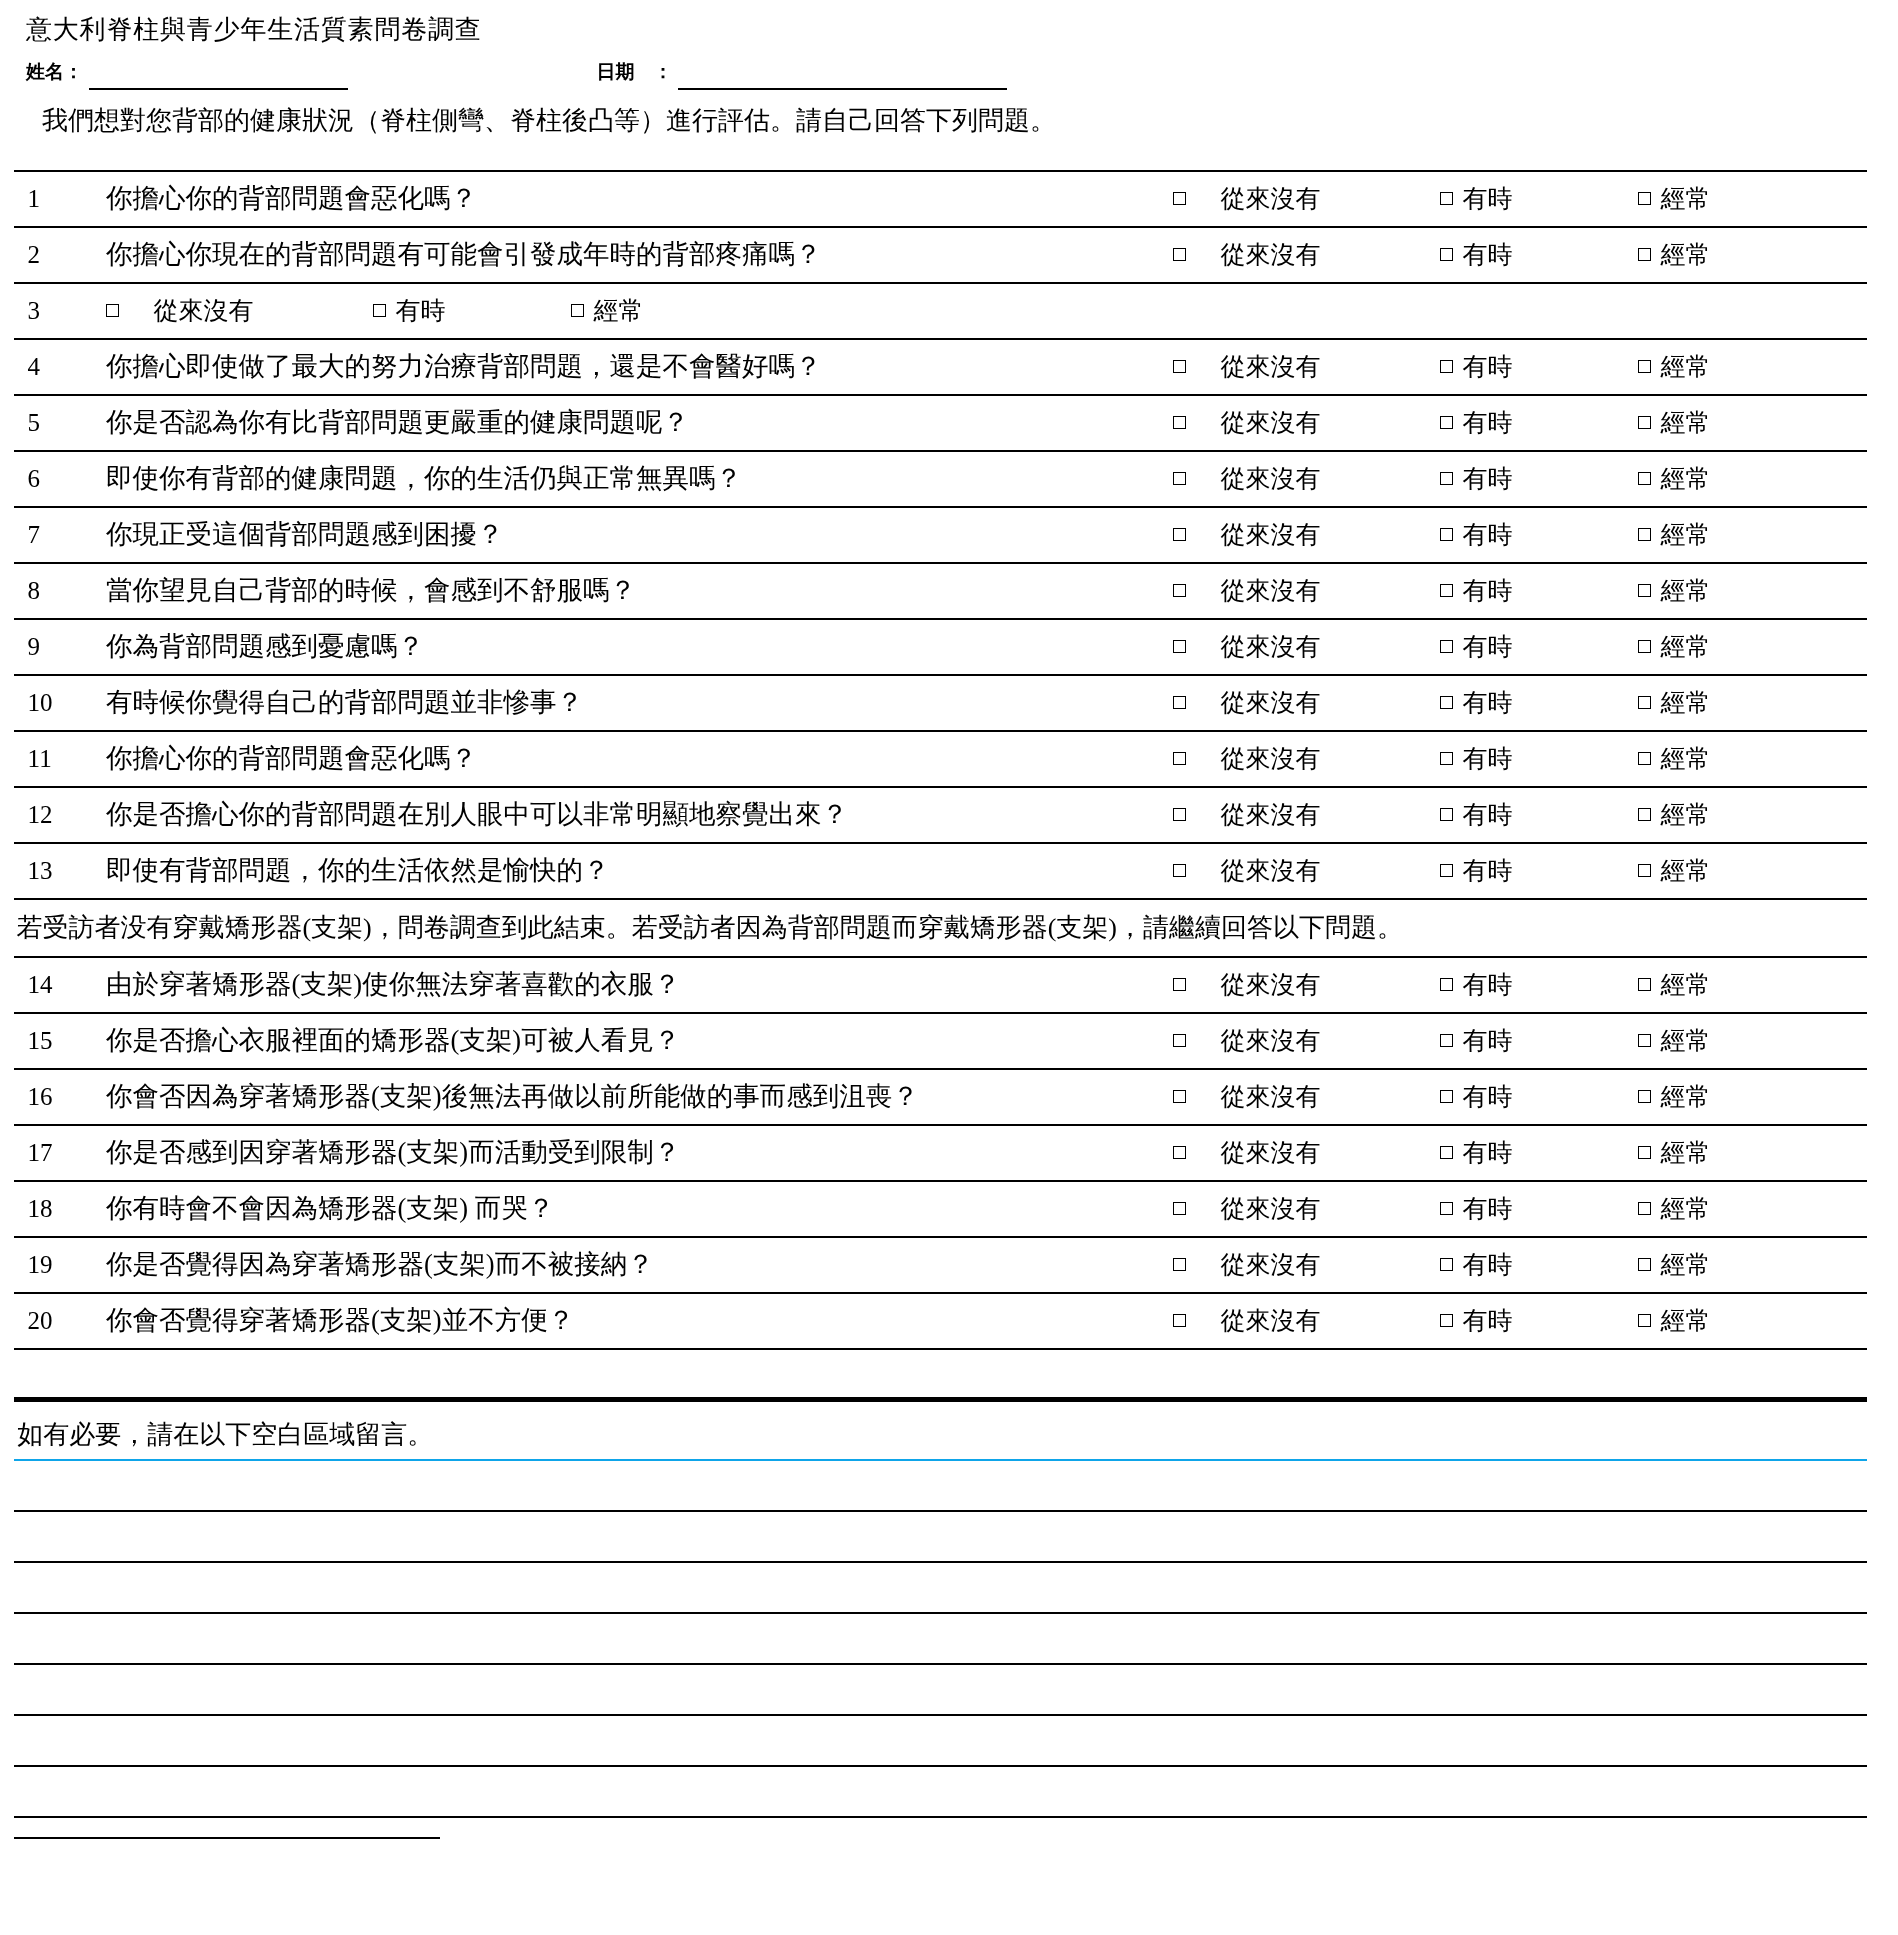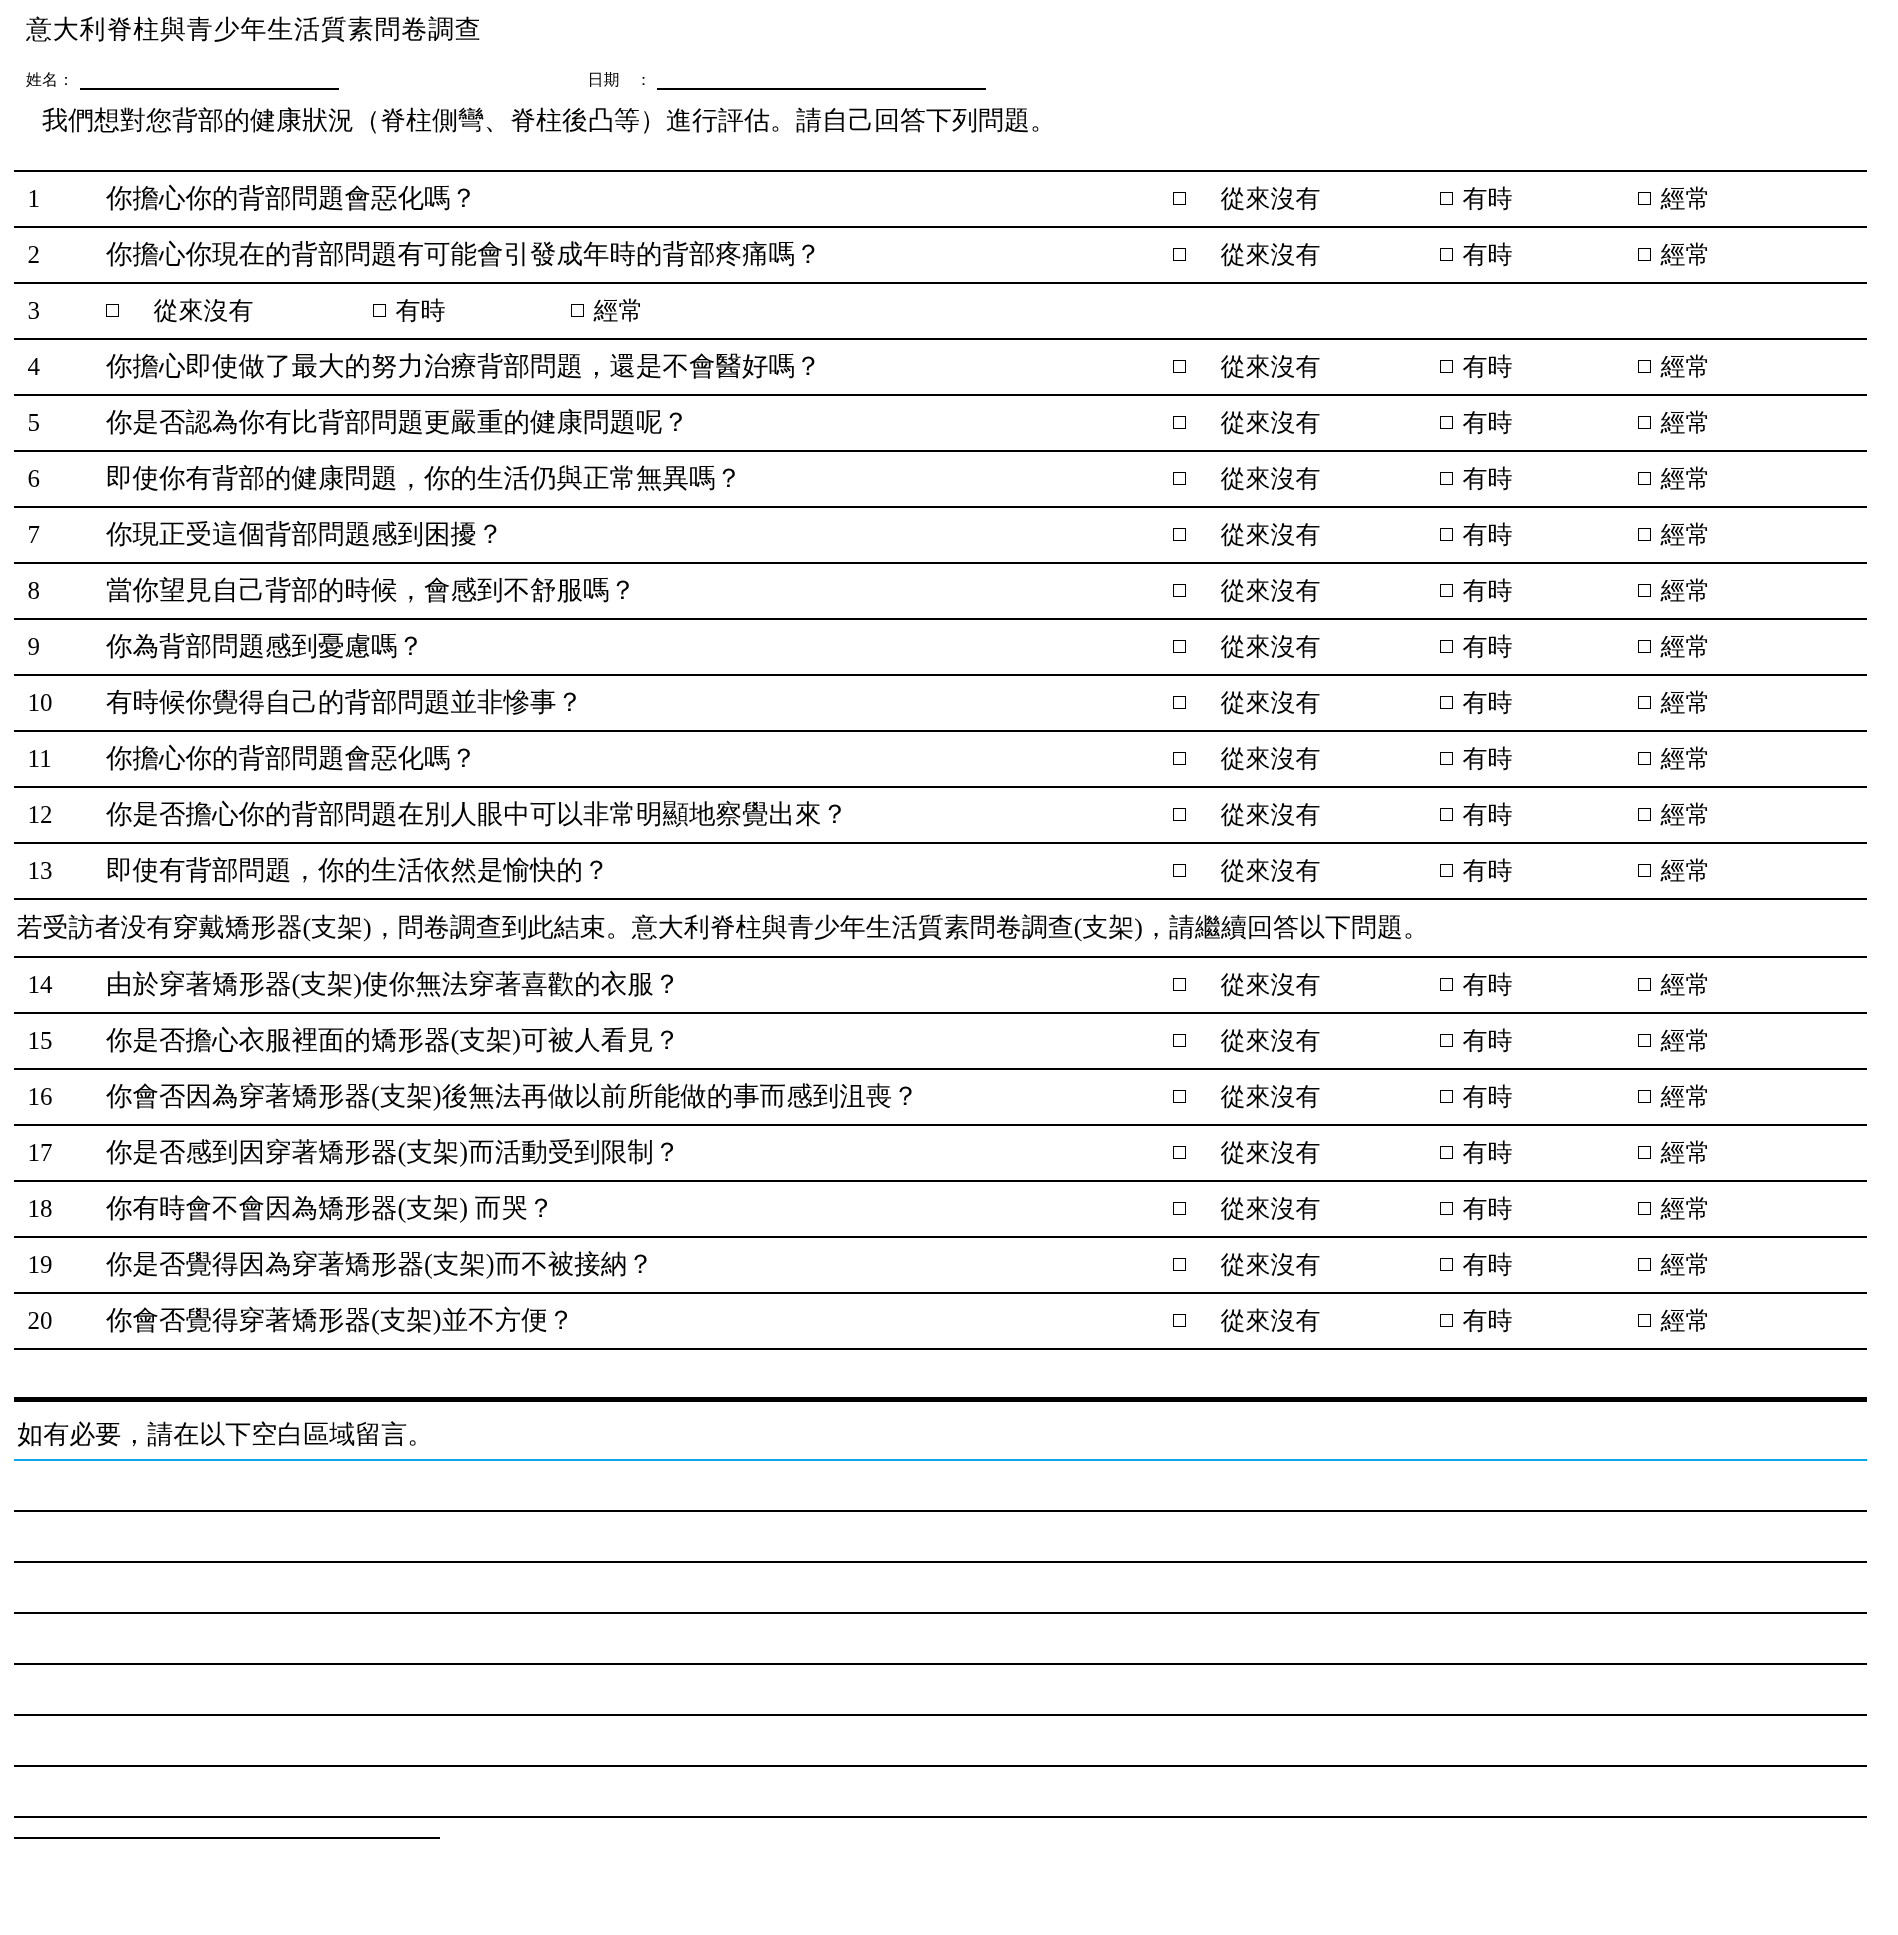--- a/index.html
+++ b/index.html
@@ -15,25 +15,26 @@
 
   .title {
     font-size: 26px;
     line-height: 1.25;
     margin: 5.6px 0 13.6px 12px;
     letter-spacing: 0.8px;
   }
 
   .namedate {
     display: flex;
-    align-items: flex-end;
-    font-size: 16px;
+    align-items: flex-start;
+    font-size: 19px;
     line-height: 1.25;
     margin: 0 0 14.5px 12px;
     white-space: nowrap;
+    font-weight: bold;
   }
   .write-line {
     display: inline-block;
     border-bottom: 2.4px solid #000;
     height: 30px;
   }
   .name-line { width: 259px; margin-left: 5.6px; }
   .date-lbl  { margin-left: 249px; }
   .date-line { width: 329px; margin-left: 5.6px; }
 
@@ -356,21 +357,21 @@
           <label class="opt opt-1">
             <span class="cb"></span>
             <span class="optlabel">有時</span>
           </label>
           <label class="opt opt-2">
             <span class="cb"></span>
             <span class="optlabel">經常</span>
           </label>
         </div>
       </div>
-      <div class="note-row">若受訪者没有穿戴矯形器(支架)，問卷調查到此結束。意大利脊柱與青少年生活質素問卷調查(支架)，請繼續回答以下問題。</div>
+      <div class="note-row">若受訪者没有穿戴矯形器(支架)，問卷調查到此結束。若受訪者因為背部問題而穿戴矯形器(支架)，請繼續回答以下問題。</div>
       <div class="qrow">
         <div class="qnum">14</div>
         <div class="qtext">由於穿著矯形器(支架)使你無法穿著喜歡的衣服？</div>
         <div class="opts">
           <label class="opt opt-0">
             <span class="cb"></span>
             <span class="optlabel">從來沒有</span>
           </label>
           <label class="opt opt-1">
             <span class="cb"></span>

